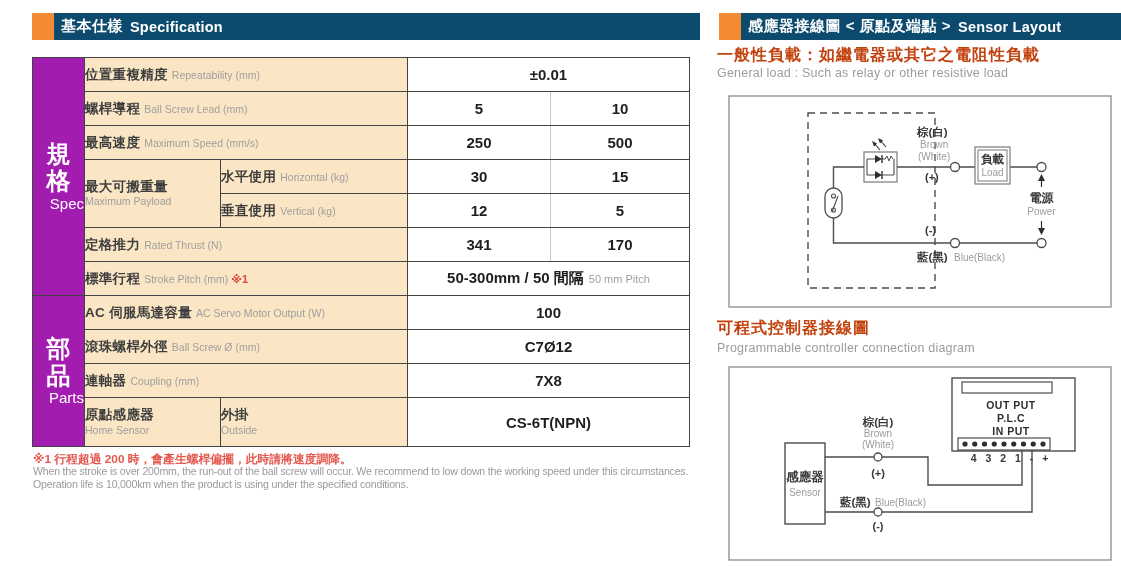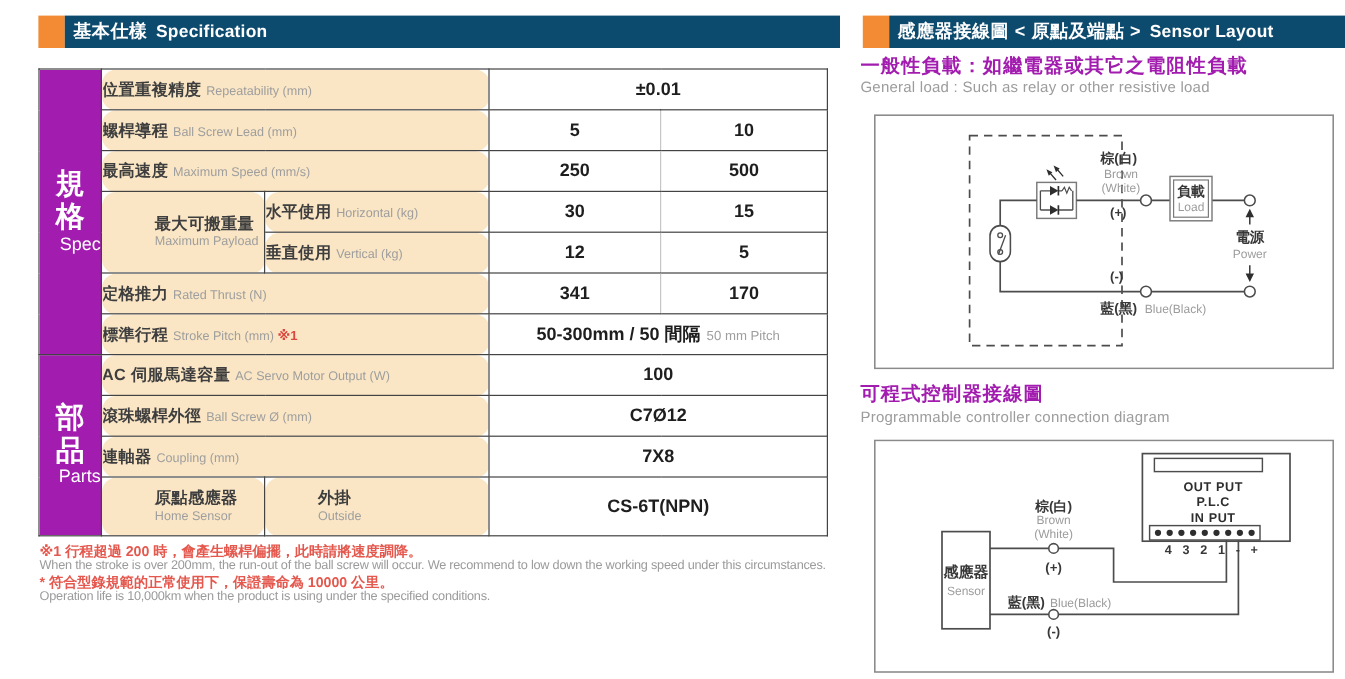--- a/index.html
+++ b/index.html
@@ -18,39 +18,39 @@
   .bar .t-en{font-size:14.5px;font-weight:700;margin-left:7px;letter-spacing:0.2px;}
   #bar-left{left:32px;width:668px;}
   #bar-right{left:719px;width:436px;}
 
   
   table.spec{position:absolute;left:32px;top:57px;border-collapse:collapse;table-layout:fixed;}
   table.spec td{border:1.5px solid #434343;padding:0;overflow:hidden;}
   td.grp{background:#a21caf;color:#fff;text-align:center;vertical-align:middle;}
   .grp-zh{font-size:24px;font-weight:700;line-height:1.12;width:26px;margin:0 auto;word-break:break-all;}
   .grp-en{font-size:15px;margin-top:0;text-align:right;}
-  td.lbl{background:#FAE6C5;vertical-align:middle;padding-left:9px;border-radius:12px;}
+  td.lbl{background:#FAE6C5;vertical-align:middle;padding-left:9px;}
   .zh{font-size:13.5px;font-weight:600;color:#3E3E3E;letter-spacing:0.3px;}
   .en{font-size:10.5px;color:#9E9E9E;margin-left:4px;}
   .note{font-size:11px;color:#D9483E;font-weight:700;margin-left:3px;}
-  .two .zh,.two .en{display:block;margin-left:12px;line-height:1.25;padding-left:32px;}
+  .two .zh,.two .en{display:block;margin-left:0;line-height:1.25;}
   td.val{background:#fff;text-align:center;vertical-align:middle;
          font-size:15px;font-weight:700;color:#1E1E1E;}
   td.val.vl{border-right:1px solid #C6C6C6;}
   td.val.vr{border-left:1px solid #C6C6C6;}
   .val .sub-en{font-size:11px;font-weight:400;color:#9E9E9E;margin-left:5px;}
 
   
   .fnotes{position:absolute;left:33px;top:453px;width:662px;}
   .fn-red{color:#E4584E;font-size:11.8px;line-height:13px;font-weight:600;}
   .fn-gray{color:#9B9B9B;font-size:10.6px;line-height:11.6px;margin-bottom:1px;
            white-space:nowrap;letter-spacing:-0.2px;}
 
   
-  .sec-zh{position:absolute;font-size:16px;font-weight:600;color:#a21caf;letter-spacing:1px;}
+  .sec-zh{position:absolute;font-size:16px;font-weight:600;color:#c2410c;letter-spacing:1px;}
   .sec-en{position:absolute;font-size:12.5px;color:#9C9C9C;letter-spacing:0.2px;}
   #gen-zh{left:717px;top:45px;}
   #gen-en{left:717px;top:66px;}
   #plc-zh{left:717px;top:318px;}
   #plc-en{left:717px;top:341px;}
   svg text{font-family:"Liberation Sans","DejaVu Sans",sans-serif;}
   .dg-zh{font-size:11.5px;font-weight:700;fill:#383838;}
   .dg-en{font-size:10px;fill:#9C9C9C;}
   .dg-sign{font-size:11px;fill:#383838;font-weight:600;}
   .dg-plc{font-size:10.5px;fill:#2E2E2E;font-weight:600;letter-spacing:0.5px;}
@@ -172,21 +172,20 @@
           <span class="en">Outside</span>
     </td>
     <td class="val" colspan="2">CS-6T(NPN)</td>
   </tr>
 </tbody>
   </table>
 
 <div class="fnotes">
   <div class="fn-red">※1 行程超過 200 時，會產生螺桿偏擺，此時請將速度調降。</div>
   <div class="fn-gray">When the stroke is over 200mm, the run-out of the ball screw will occur. We recommend to low down the working speed under this circumstances.</div>
-  <div class="fn-red">* 符合型錄規範的正常使用下，保證壽命為 10000 公里。</div>
   <div class="fn-gray">Operation life is 10,000km when the product is using under the specified conditions.</div>
 </div>
 
 <div class="sec-zh" id="gen-zh">一般性負載：如繼電器或其它之電阻性負載</div>
 <div class="sec-en" id="gen-en">General load : Such as relay or other resistive load</div>
 <div class="sec-zh" id="plc-zh">可程式控制器接線圖</div>
 <div class="sec-en" id="plc-en">Programmable controller connection diagram</div>
 
 <svg style="position:absolute;left:728px;top:95px" width="384" height="213" viewBox="0 0 384 213">
   <rect x="1" y="1" width="382" height="211" fill="none" stroke="#8a8a8a" stroke-width="1.3"></rect>

